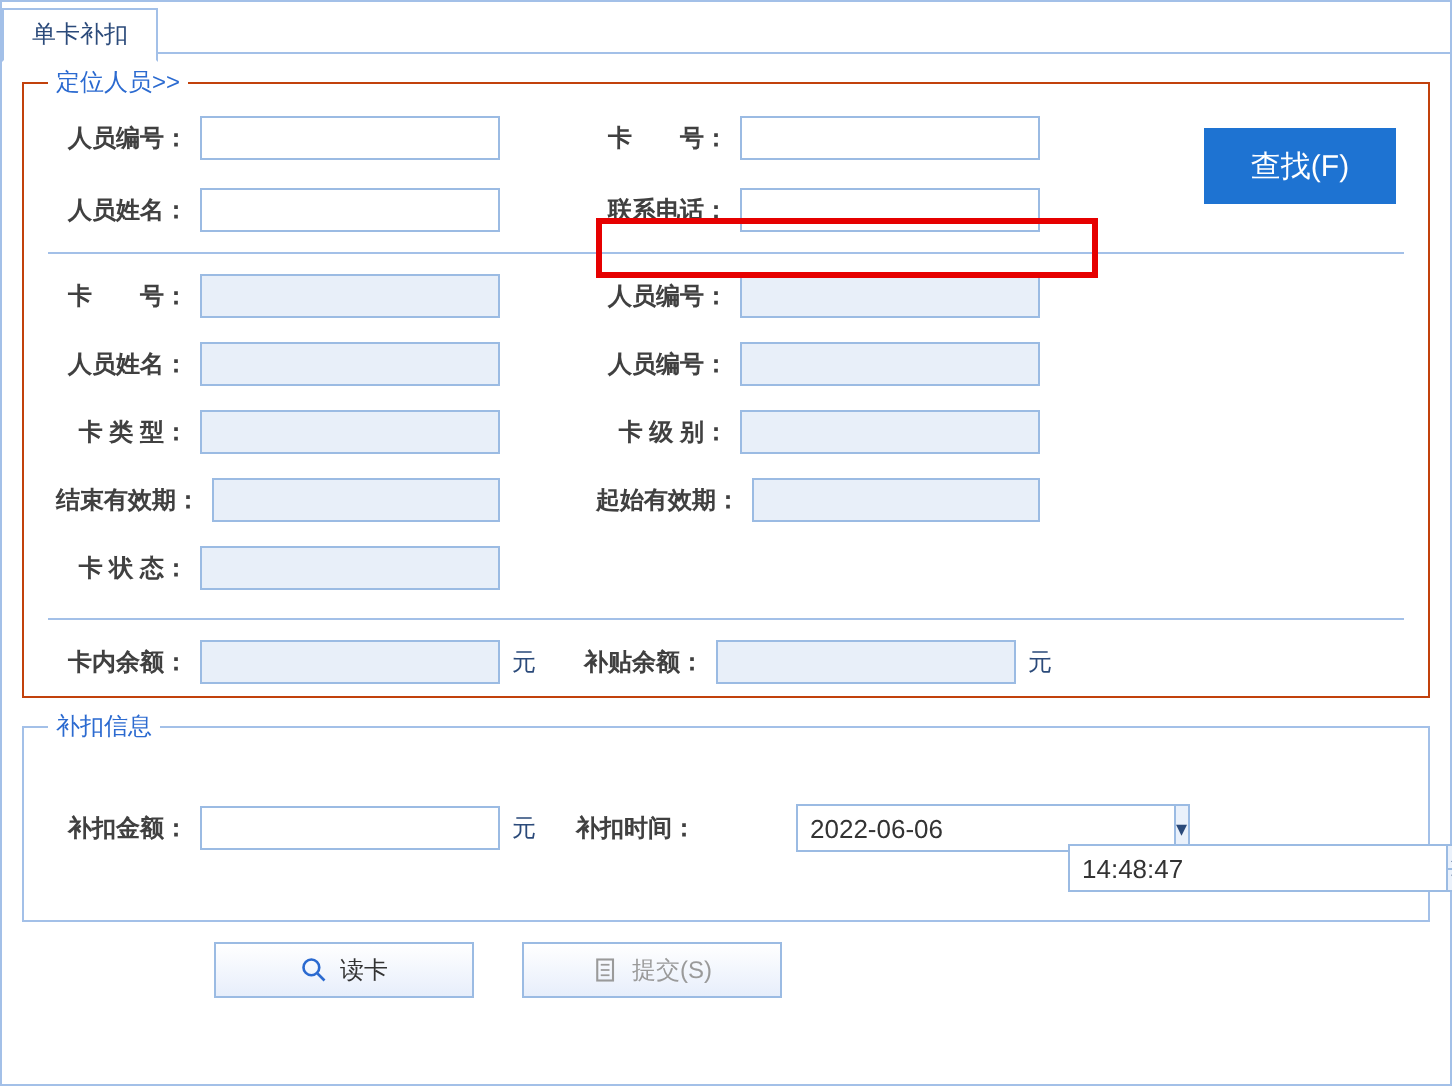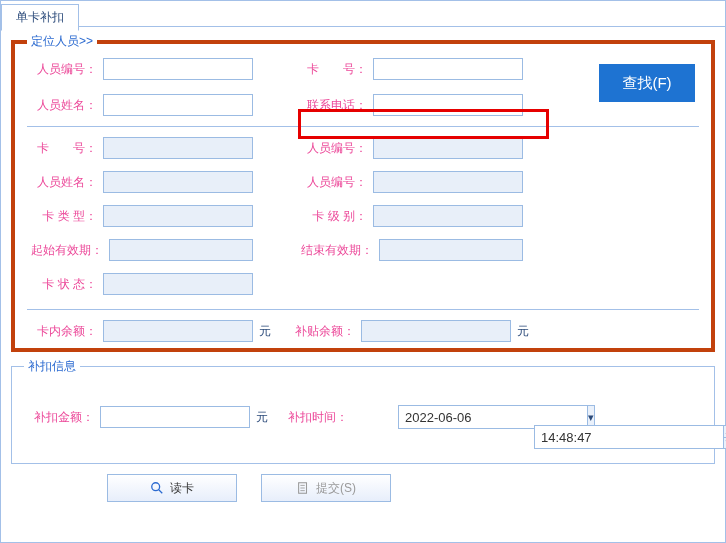--- a/index.html
+++ b/index.html
@@ -24,30 +24,31 @@
   border: 1px solid #a3c0e8;
   border-bottom: 1px solid #fff;
   padding: 4px 14px;
   font-size: 12px;
   color: #2b4a7a;
   z-index: 2;
 }
 .panel { padding: 6px 10px 6px 10px; }
 
 fieldset.locate {
-  border: 4px solid #c2410c;
+  border: 1px solid #c2410c;
   margin: 0 0 6px 0;
   padding: 8px 12px 2px 12px;
 }
 fieldset legend {
   color: #2b6ad0; font-size: 12px; padding: 0 4px;
 }
 .lbl {
-  width: 70px; text-align: right; color: #ec4899; letter-spacing: 0;
+  width: 70px; text-align: right; color: #404040; letter-spacing: 0;
   margin-right: 6px;
+  font-weight: bold;
 }
 input.txt, input.txt-ro {
   height: 22px; border: 1px solid #9bbbe3; background: #fff;
   padding: 1px 4px; font-size: 12px; color: #333;
 }
 input.txt { width: 150px; }
 input.txt-ro { width: 150px; background: #e8eff9; }
 .find-btn {
   background: #1e73d2; color: #fff; border: none;
   width: 96px; height: 38px; font-size: 15px; cursor: pointer;
@@ -210,25 +211,25 @@
               <span class="lbl">卡 类 型：</span>
               <input class="txt-ro" readonly="" value="" style="">
             </div>
             <div class="pair">
               <span class="lbl">卡 级 别：</span>
               <input class="txt-ro" readonly="" value="" style="">
             </div>
           </div>
           <div class="info-row">
             <div class="pair">
+              <span class="lbl" style="width:76px">结束有效期：</span>
+              <input class="txt-ro" style="width: 144px;" readonly="" value="">
+            </div>
+            <div class="pair">
               <span class="lbl" style="width:76px">起始有效期：</span>
-              <input class="txt-ro" style="width: 144px;" readonly="" value="">
-            </div>
-            <div class="pair">
-              <span class="lbl" style="width:76px">结束有效期：</span>
               <input class="txt-ro" style="width: 144px;" readonly="" value="">
             </div>
           </div>
           <div class="info-row">
             <div class="pair">
               <span class="lbl">卡 状 态：</span>
               <input class="txt-ro" readonly="" value="" style="">
             </div>
           </div>
         </div>

